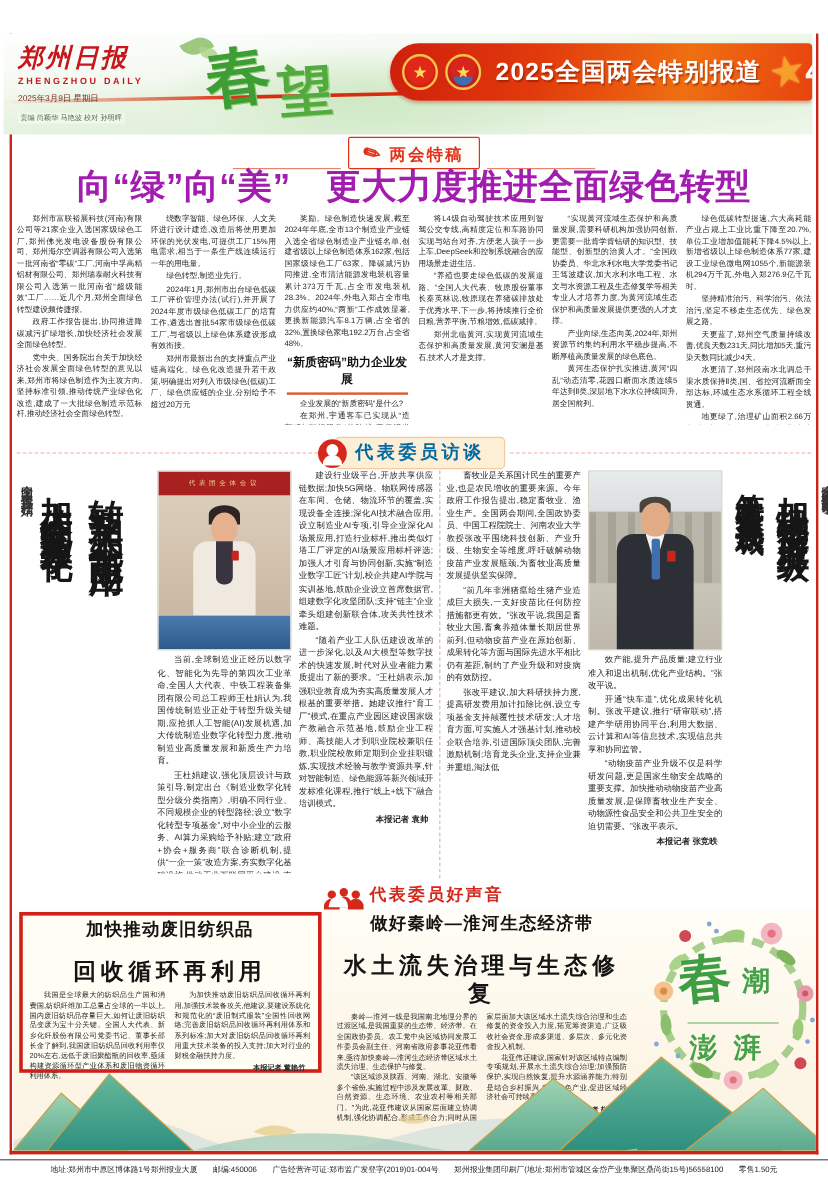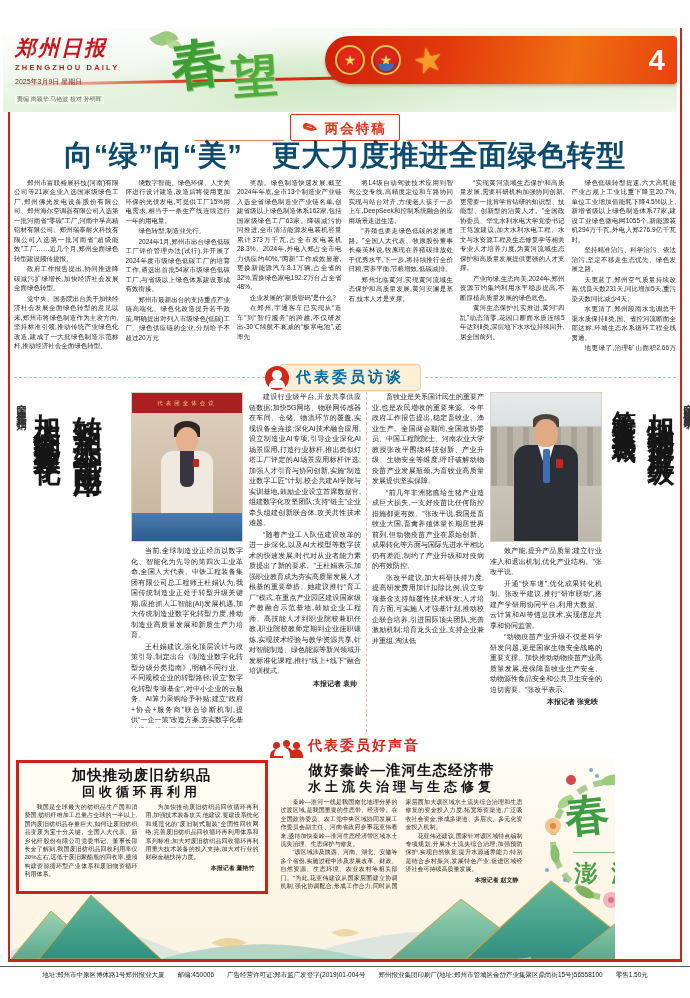--- a/index.html
+++ b/index.html
@@ -47,21 +47,21 @@
   .ribbon .bigstar { color:#f8a82c; font-size:34px; line-height:1; margin-left:6px; opacity:.9; transform:rotate(-12deg); text-shadow:0 0 2px #ffd27a; }
   .ribbon .pageno { color:#fff; font-weight:bold; font-size:29px; margin-left:auto; padding-right:4px; }
 
   
   .tagrow { position:absolute; left:0; top:114px; width:690px; display:flex; justify-content:center; align-items:center; }
   .tagbox { border:1.5px solid #e0311a; color:#e0311a; font-weight:bold; font-size:13.5px; letter-spacing:2px;
             padding:2px 12px; border-radius:2px; position:relative; background:#fffdf9; }
   .pen { color:#e0311a; font-size:17px; margin-right:5px; display:inline-block; transform:rotate(-28deg); }
   .tag-l { width:90px; border-top:1.5px solid #e8846e; margin:0 6px; align-self:flex-end; }
   .headline { position:absolute; left:0; top:136px; width:690px; text-align:center; font-size:29px;
-              font-weight:bold; color:#0c4a6e; letter-spacing:.5px; white-space:nowrap; }
+              font-weight:bold; color:#a21caf; letter-spacing:.5px; white-space:nowrap; }
 
   
   .article { position:absolute; left:14px; top:178px; width:662px; height:176px; display:flex; gap:7px; }
   .ncol { flex:1 1 0; overflow:hidden; font-size:6.5px; line-height:1.46; text-align:justify; color:#262626; }
   .ncol p { text-indent:2em; margin-bottom:1px; }
   .subhead { font-size:10px; font-weight:bold; text-align:center; color:#111; margin:4px 2px 3px;
              padding-bottom:2px; border-bottom:2px solid #e05a2b; }
   .byline { text-align:right; font-weight:bold; text-indent:0 !important; padding-right:4px; margin-top:2px; }
 
   
@@ -107,27 +107,27 @@
                 background:repeating-linear-gradient(90deg,#a49f92 0 6px,#bcb7aa 6px 16px); opacity:.8; }
   .ph-z .head { position:absolute; left:50%; top:26px; width:24px; height:28px; margin-left:-12px; border-radius:48% 48% 44% 44%; background:#e0ab85; }
   .ph-z .hair { position:absolute; left:50%; top:21px; width:26px; height:13px; margin-left:-13px; border-radius:50% 50% 0 0; background:#4a443f; }
   .ph-z .suit { position:absolute; left:50%; top:52px; width:64px; height:100px; margin-left:-32px; border-radius:14px 14px 0 0; background:#2c3036; }
   .ph-z .shirt { position:absolute; left:50%; top:52px; width:16px; height:26px; margin-left:-8px; background:#f2f2f0;
                  clip-path:polygon(0 0,100% 0,50% 100%); }
   .ph-z .tie { position:absolute; left:50%; top:56px; width:7px; height:34px; margin-left:-3.5px; background:#3f6fae; border-radius:2px; }
   .ph-z .badge { position:absolute; left:50%; top:66px; margin-left:10px; width:7px; height:9px; background:#c8251d; border-radius:1px; }
 
   
-  .bottomband { position:absolute; left:10.5px; top:758px; width:604px; height:201px; overflow:hidden;
+  .bottomband { position:absolute; left:10.5px; top:758px; width:669px; height:201px; overflow:hidden;
                 background:linear-gradient(180deg,#fffdf6 0%, #fdf6e7 60%, #fbf3e2 100%); }
   .redbox { position:absolute; left:5px; top:2px; width:252px; height:134px; border:3px solid #cf2118;
             background:#fffdf4; padding:4px 6px; }
   .btitle { text-align:center; font-weight:bold; color:#141414; line-height:1.2; }
   .btitle .l1 { font-size:14.5px; letter-spacing:1px; }
-  .btitle .l2 { font-size:13px; letter-spacing:4px; }
+  .btitle .l2 { font-size:19px; letter-spacing:4px;margin-top:16px; }
   .bbody { margin-top:3px; height:86px; overflow:hidden; column-count:2; column-gap:8px;
            font-size:6px; line-height:1.4; text-align:justify; color:#262626; }
   .bbody p { text-indent:2em; }
   .rart { position:absolute; left:266px; top:2px; width:250px; height:176px; padding:2px 4px; }
   .rart .bbody { height:136px; }
   .wreath { position:absolute; left:524px; top:0; width:152px; height:168px; }
   .wreath svg { position:absolute; left:0; top:0; }
   .wreath .t1 { position:absolute; left:30px; top:28px; font-family:"DejaVu Serif", serif; font-weight:bold;
                 font-size:44px; color:#3f9d43; transform:rotate(-6deg); }
   .wreath .t2 { position:absolute; left:84px; top:44px; font-weight:bold; font-size:23px; color:#45a049; }
@@ -160,20 +160,21 @@
     <span class="c1">春</span>
     <span class="c2">望</span>
   </div>
   <div class="ribbon">
     <div class="emblem">
         <span class="st">★</span>
       </div>
     <div class="emblem cppcc">
         <span class="st">★</span>
       </div>
+    <span class="title">2025全国两会特别报道</span>
     <span class="bigstar">★</span>
     <span class="pageno">4</span>
   </div>
 </div>
 
 <div class="tagrow">
   <div class="tag-l"></div>
   <div class="tagbox"><span class="pen">✎</span><span>两会特稿</span></div>
   <div class="tag-l"></div>
 </div>
@@ -186,20 +187,21 @@
       <p>党中央、国务院出台关于加快经济社会发展全面绿色转型的意见以来,郑州市将绿色制造作为主攻方向,坚持标准引领,推动传统产业绿色化改造,建成了一大批绿色制造示范标杆,推动经济社会全面绿色转型。</p>
     </div>
   <div class="ncol">
       <p>绕数字智能、绿色环保、人文关怀进行设计建造,改造后将使用更加环保的光伏发电,可提供工厂15%用电需求,相当于一条生产线连续运行一年的用电量。</p>
       <p>绿色转型,制造业先行。</p>
       <p>2024年1月,郑州市出台绿色低碳工厂评价管理办法(试行),并开展了2024年度市级绿色低碳工厂的培育工作,遴选出首批54家市级绿色低碳工厂,与省级以上绿色体系建设形成有效衔接。</p>
       <p>郑州市最新出台的支持重点产业链高端化、绿色化改造提升若干政策,明确提出对列入市级绿色(低碳)工厂、绿色供应链的企业,分别给予不超过20万元</p>
     </div>
   <div class="ncol">
       <p>奖励。绿色制造快速发展,截至2024年年底,全市13个制造业产业链入选全省绿色制造业产业链名单,创建省级以上绿色制造体系162家,包括国家级绿色工厂63家。降碳减污协同推进,全市清洁能源发电装机容量累计373万千瓦,占全市发电装机28.3%。2024年,外电入郑占全市电力供应约40%,“两新”工作成效显著,更换新能源汽车8.1万辆,占全省的32%,置换绿色家电192.2万台,占全省48%。</p>
+      <div class="subhead">“新质密码”助力企业发展</div>
       <p>企业发展的“新质密码”是什么?</p>
       <p>在郑州,宇通客车已实现从“造车”到“智行服务”的跨越,不仅研发出-30℃续航不衰减的“极寒电池”,还率先</p>
     </div>
   <div class="ncol">
       <p>将L4级自动驾驶技术应用到智驾公交专线,高精度定位和车路协同实现与站台对齐,方便老人孩子一步上车,DeepSeek和控制系统融合的应用场景走进生活。</p>
       <p>“养殖也要走绿色低碳的发展道路。”全国人大代表、牧原股份董事长秦英林说,牧原现在养猪碳排放处于优秀水平,下一步,将持续推行全价日粮,营养平衡,节粮增效,低碳减排。</p>
       <p>郑州北临黄河,实现黄河流域生态保护和高质量发展,黄河安澜是基石,技术人才是支撑。</p>
     </div>
   <div class="ncol">
       <p>“实现黄河流域生态保护和高质量发展,需要科研机构加强协同创新,更需要一批肯学肯钻研的知识型、技能型、创新型的治黄人才。”全国政协委员、华北水利水电大学党委书记王笃波建议,加大水利水电工程、水文与水资源工程及生态修复学等相关专业人才培养力度,为黄河流域生态保护和高质量发展提供更强的人才支撑。</p>

